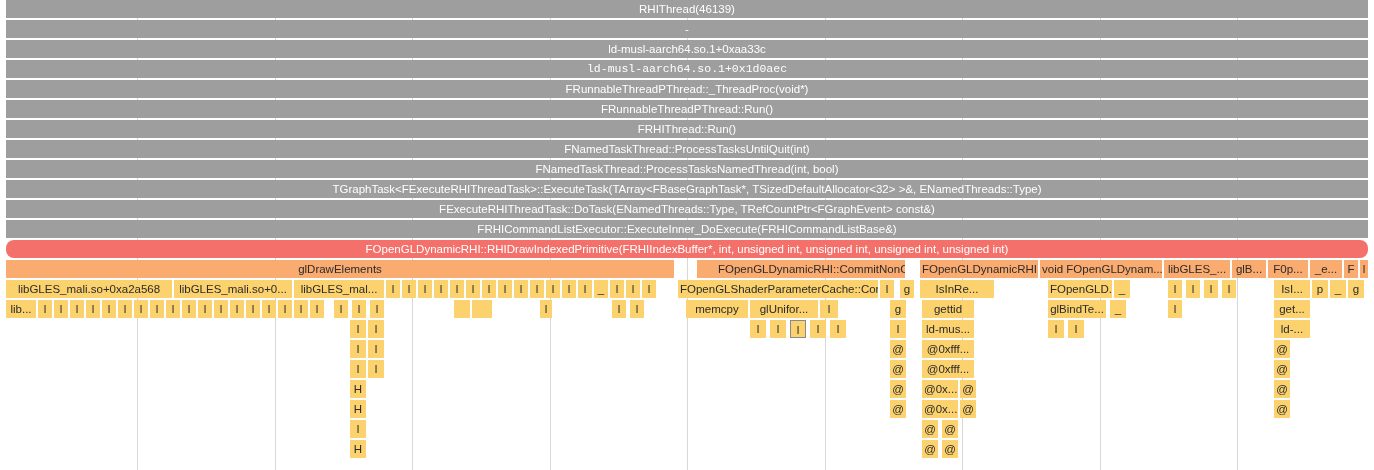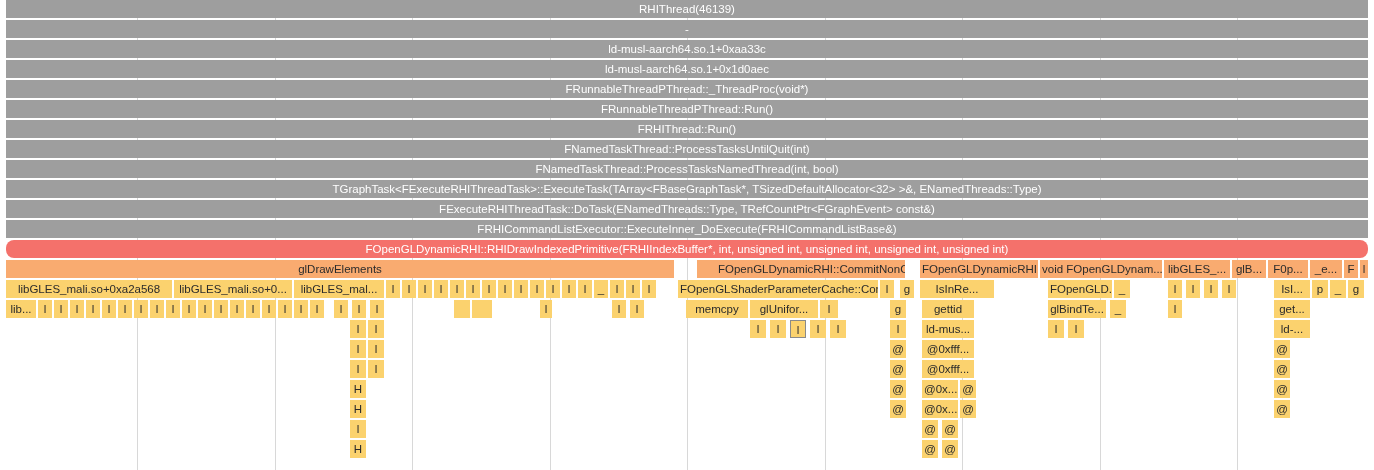--- a/index.html
+++ b/index.html
@@ -71,21 +71,21 @@
     <div class="grid-line" style="left: 412px;"></div>
     <div class="grid-line" style="left: 550px;"></div>
     <div class="grid-line" style="left: 687px;"></div>
     <div class="grid-line" style="left: 825px;"></div>
     <div class="grid-line" style="left: 962px;"></div>
     <div class="grid-line" style="left: 1100px;"></div>
     <div class="grid-line" style="left: 1237px;"></div>
     <div class="frame gray" title="RHIThread(46139)" style="left: 6px; top: 0px; width: 1362px;">RHIThread(46139)</div>
     <div class="frame gray" title="-" style="left: 6px; top: 20px; width: 1362px;">-</div>
     <div class="frame gray" title="ld-musl-aarch64.so.1+0xaa33c" style="left: 6px; top: 40px; width: 1362px;">ld-musl-aarch64.so.1+0xaa33c</div>
-    <div class="frame gray" title="ld-musl-aarch64.so.1+0x1d0aec" style="left: 6px; top: 60px; width: 1362px;">ld-musl-aarch64.so.1+0x1d0aec</div>
+    <div class="frame gray" title="ld-musl-aarch64.so.1+0x1d0aec" style="left: 6px; top: 60px; width: 1362px; font-family: Liberation Mono, monospace;">ld-musl-aarch64.so.1+0x1d0aec</div>
     <div class="frame gray" title="FRunnableThreadPThread::_ThreadProc(void*)" style="left: 6px; top: 80px; width: 1362px;">FRunnableThreadPThread::_ThreadProc(void*)</div>
     <div class="frame gray" title="FRunnableThreadPThread::Run()" style="left: 6px; top: 100px; width: 1362px;">FRunnableThreadPThread::Run()</div>
     <div class="frame gray" title="FRHIThread::Run()" style="left: 6px; top: 120px; width: 1362px;">FRHIThread::Run()</div>
     <div class="frame gray" title="FNamedTaskThread::ProcessTasksUntilQuit(int)" style="left: 6px; top: 140px; width: 1362px;">FNamedTaskThread::ProcessTasksUntilQuit(int)</div>
     <div class="frame gray" title="FNamedTaskThread::ProcessTasksNamedThread(int, bool)" style="left: 6px; top: 160px; width: 1362px;">FNamedTaskThread::ProcessTasksNamedThread(int, bool)</div>
     <div class="frame gray" title="TGraphTask&lt;FExecuteRHIThreadTask&gt;::ExecuteTask(TArray&lt;FBaseGraphTask*, TSizedDefaultAllocator&lt;32&gt; &gt;&amp;, ENamedThreads::Type)" style="left: 6px; top: 180px; width: 1362px;">TGraphTask&lt;FExecuteRHIThreadTask&gt;::ExecuteTask(TArray&lt;FBaseGraphTask*, TSizedDefaultAllocator&lt;32&gt; &gt;&amp;, ENamedThreads::Type)</div>
     <div class="frame gray" title="FExecuteRHIThreadTask::DoTask(ENamedThreads::Type, TRefCountPtr&lt;FGraphEvent&gt; const&amp;)" style="left: 6px; top: 200px; width: 1362px;">FExecuteRHIThreadTask::DoTask(ENamedThreads::Type, TRefCountPtr&lt;FGraphEvent&gt; const&amp;)</div>
     <div class="frame gray" title="FRHICommandListExecutor::ExecuteInner_DoExecute(FRHICommandListBase&amp;)" style="left: 6px; top: 220px; width: 1362px;">FRHICommandListExecutor::ExecuteInner_DoExecute(FRHICommandListBase&amp;)</div>
     <div class="frame red" title="FOpenGLDynamicRHI::RHIDrawIndexedPrimitive(FRHIIndexBuffer*, int, unsigned int, unsigned int, unsigned int, unsigned int)" style="left: 6px; top: 240px; width: 1362px;">FOpenGLDynamicRHI::RHIDrawIndexedPrimitive(FRHIIndexBuffer*, int, unsigned int, unsigned int, unsigned int, unsigned int)</div>
     <div class="frame orange" title="glDrawElements" style="left: 6px; top: 260px; width: 668px;">glDrawElements</div>

